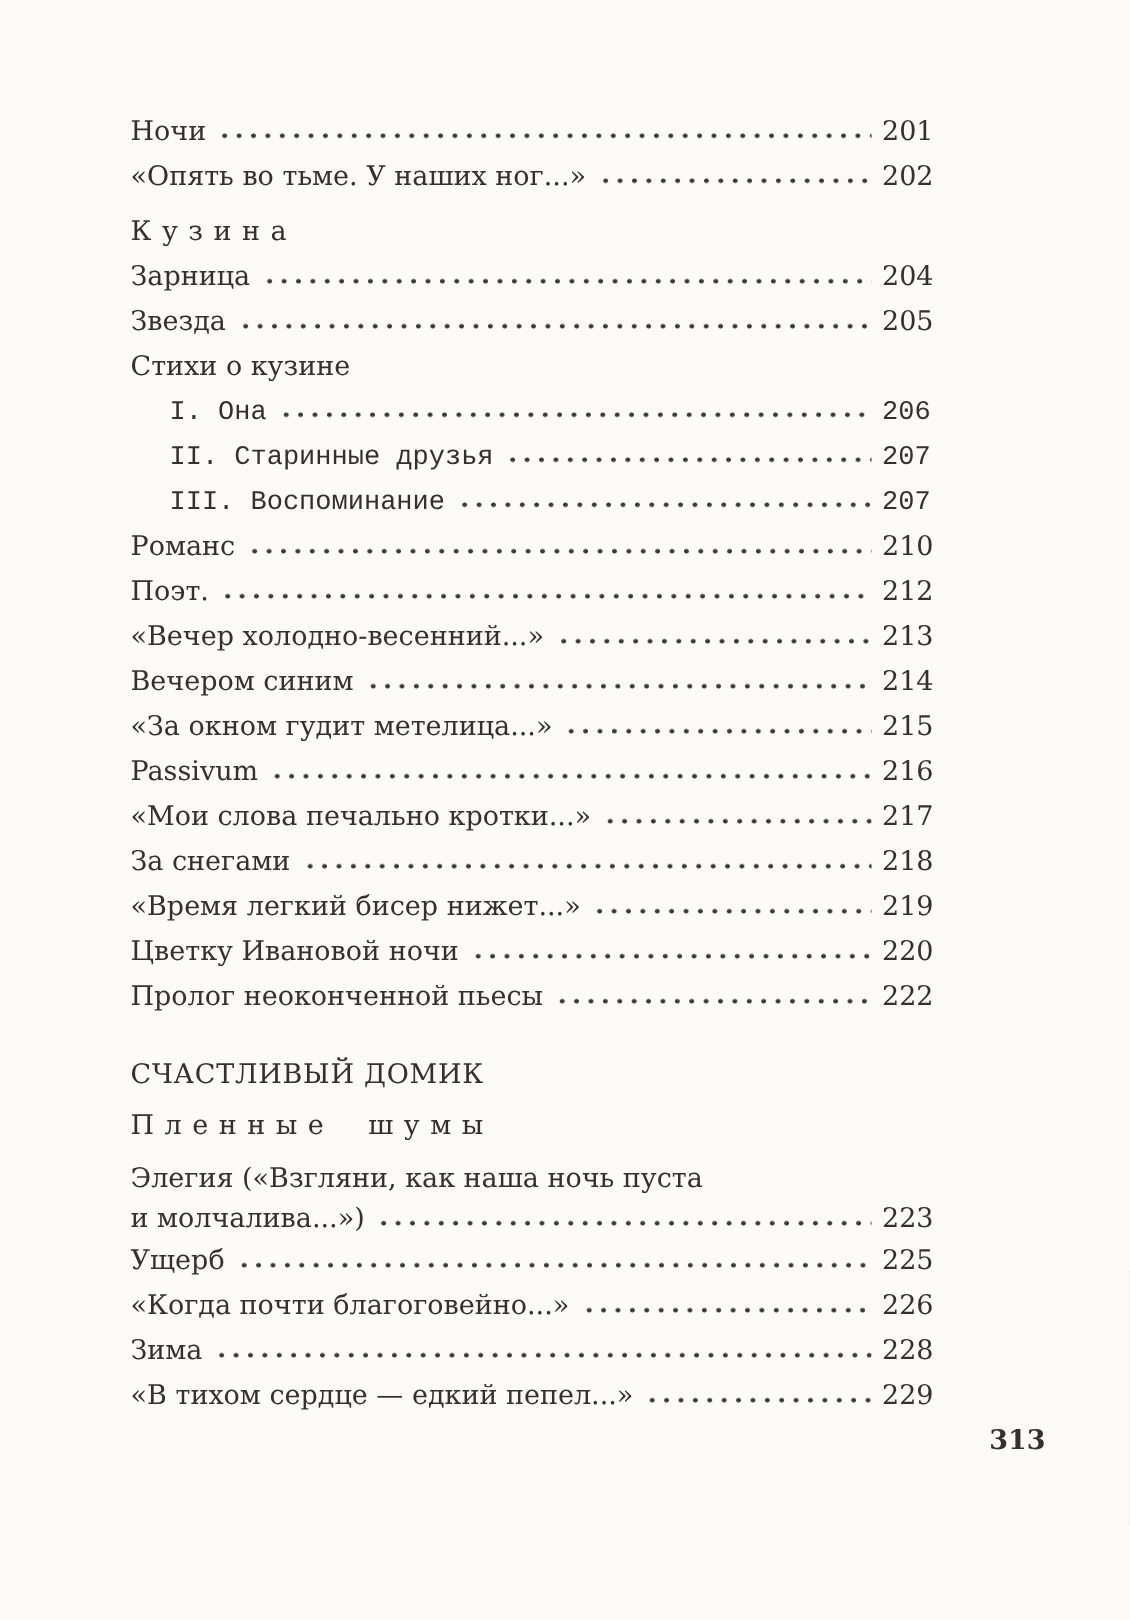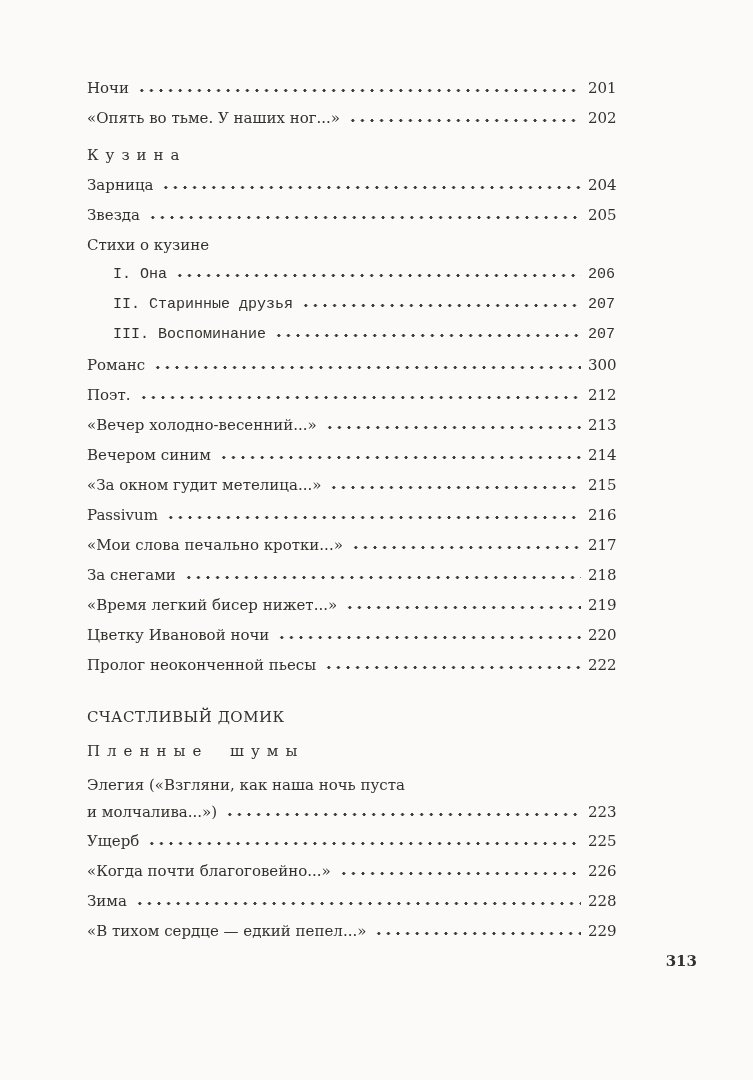--- a/index.html
+++ b/index.html
@@ -2,21 +2,21 @@
 <html><head>
 <meta charset="utf-8">
 <style>
   html,body{margin:0;padding:0;background:#e8e8e6;}
   .page{
     position:relative;
     width:753px;height:1080px;
     background:#fbfaf8;
     color:#34312d;
     font-family:"DejaVu Serif","Liberation Serif",serif;
-    font-size:15px;
+    font-size:18px;
     box-sizing:border-box;
     padding:73px 121px 0 87px;
     overflow:hidden;
   }
   .row{
     display:flex;
     align-items:baseline;
     line-height:30px;
     margin:0;
     white-space:nowrap;
@@ -91,21 +91,21 @@
         <span class="pg">207</span>
       </div>
       <div class="row entry indent">
         <span class="t">III. Воспоминание</span>
         <span class="dots"></span>
         <span class="pg">207</span>
       </div>
       <div class="row entry">
         <span class="t">Романс</span>
         <span class="dots"></span>
-        <span class="pg">300</span>
+        <span class="pg">210</span>
       </div>
       <div class="row entry">
         <span class="t">Поэт.</span>
         <span class="dots"></span>
         <span class="pg">212</span>
       </div>
       <div class="row entry">
         <span class="t">«Вечер холодно-весенний...»</span>
         <span class="dots"></span>
         <span class="pg">213</span>

